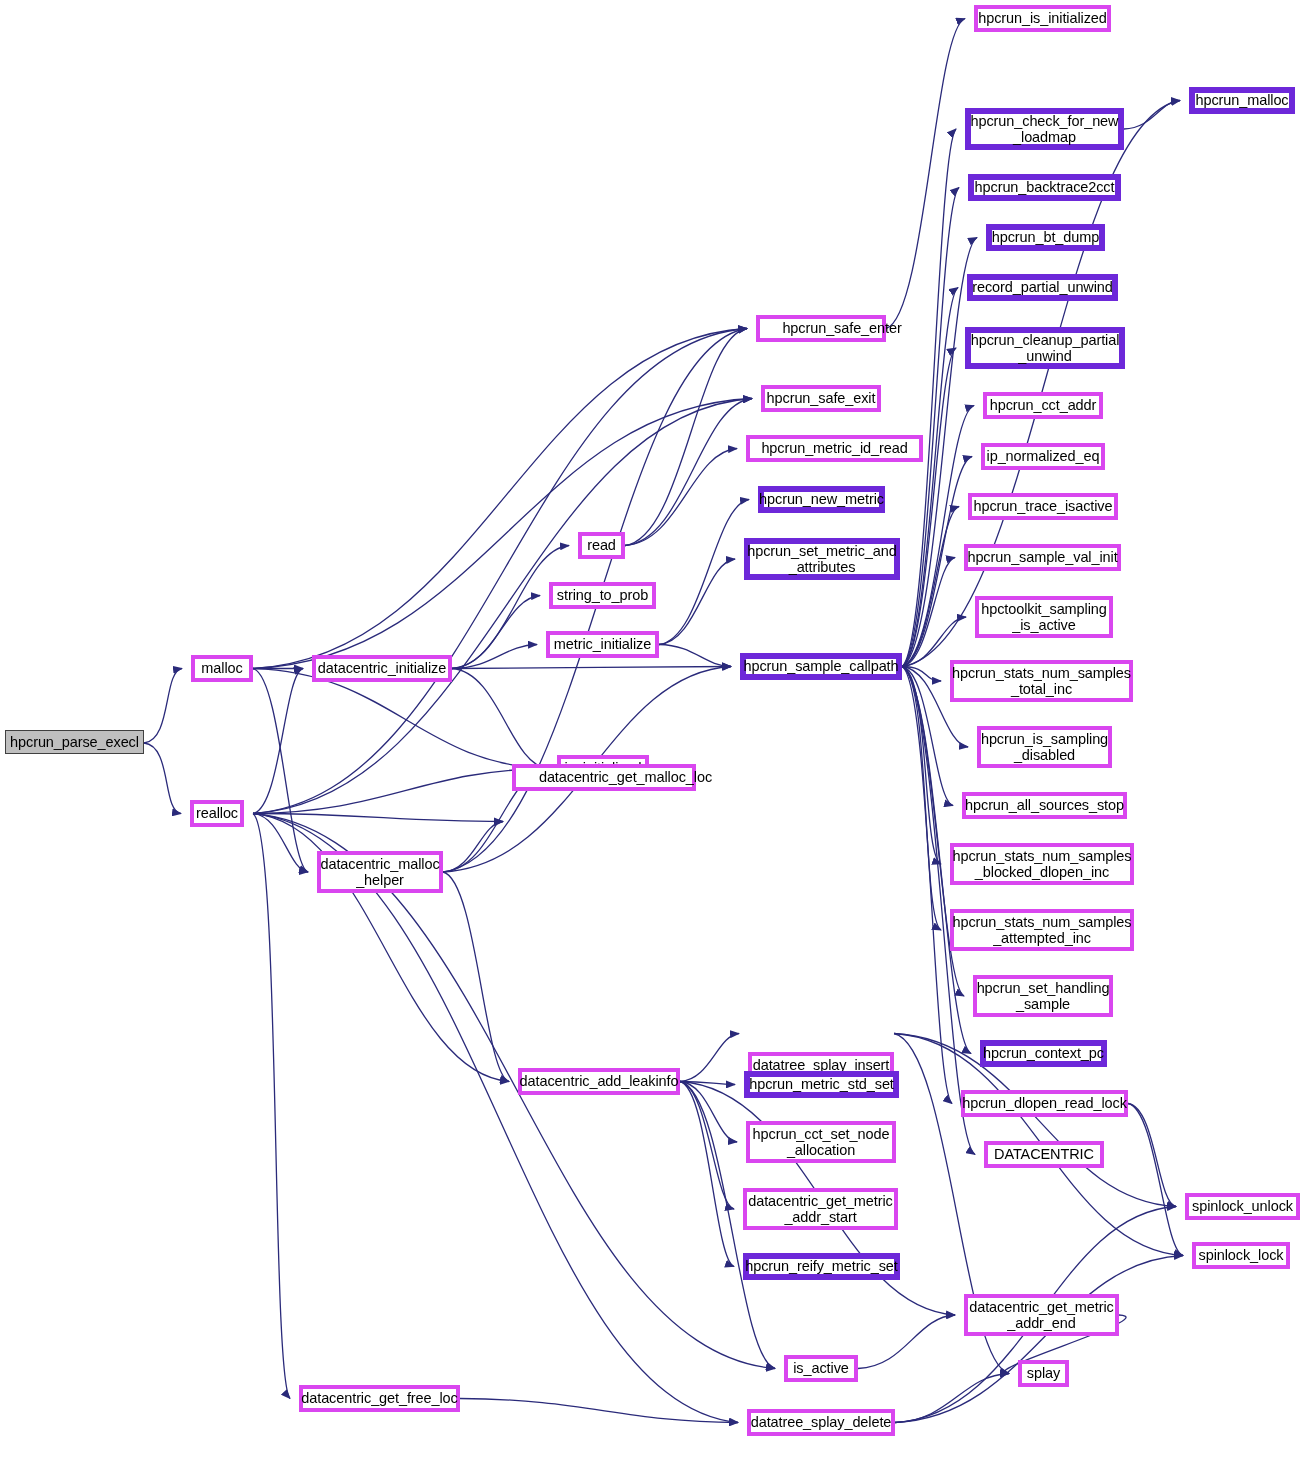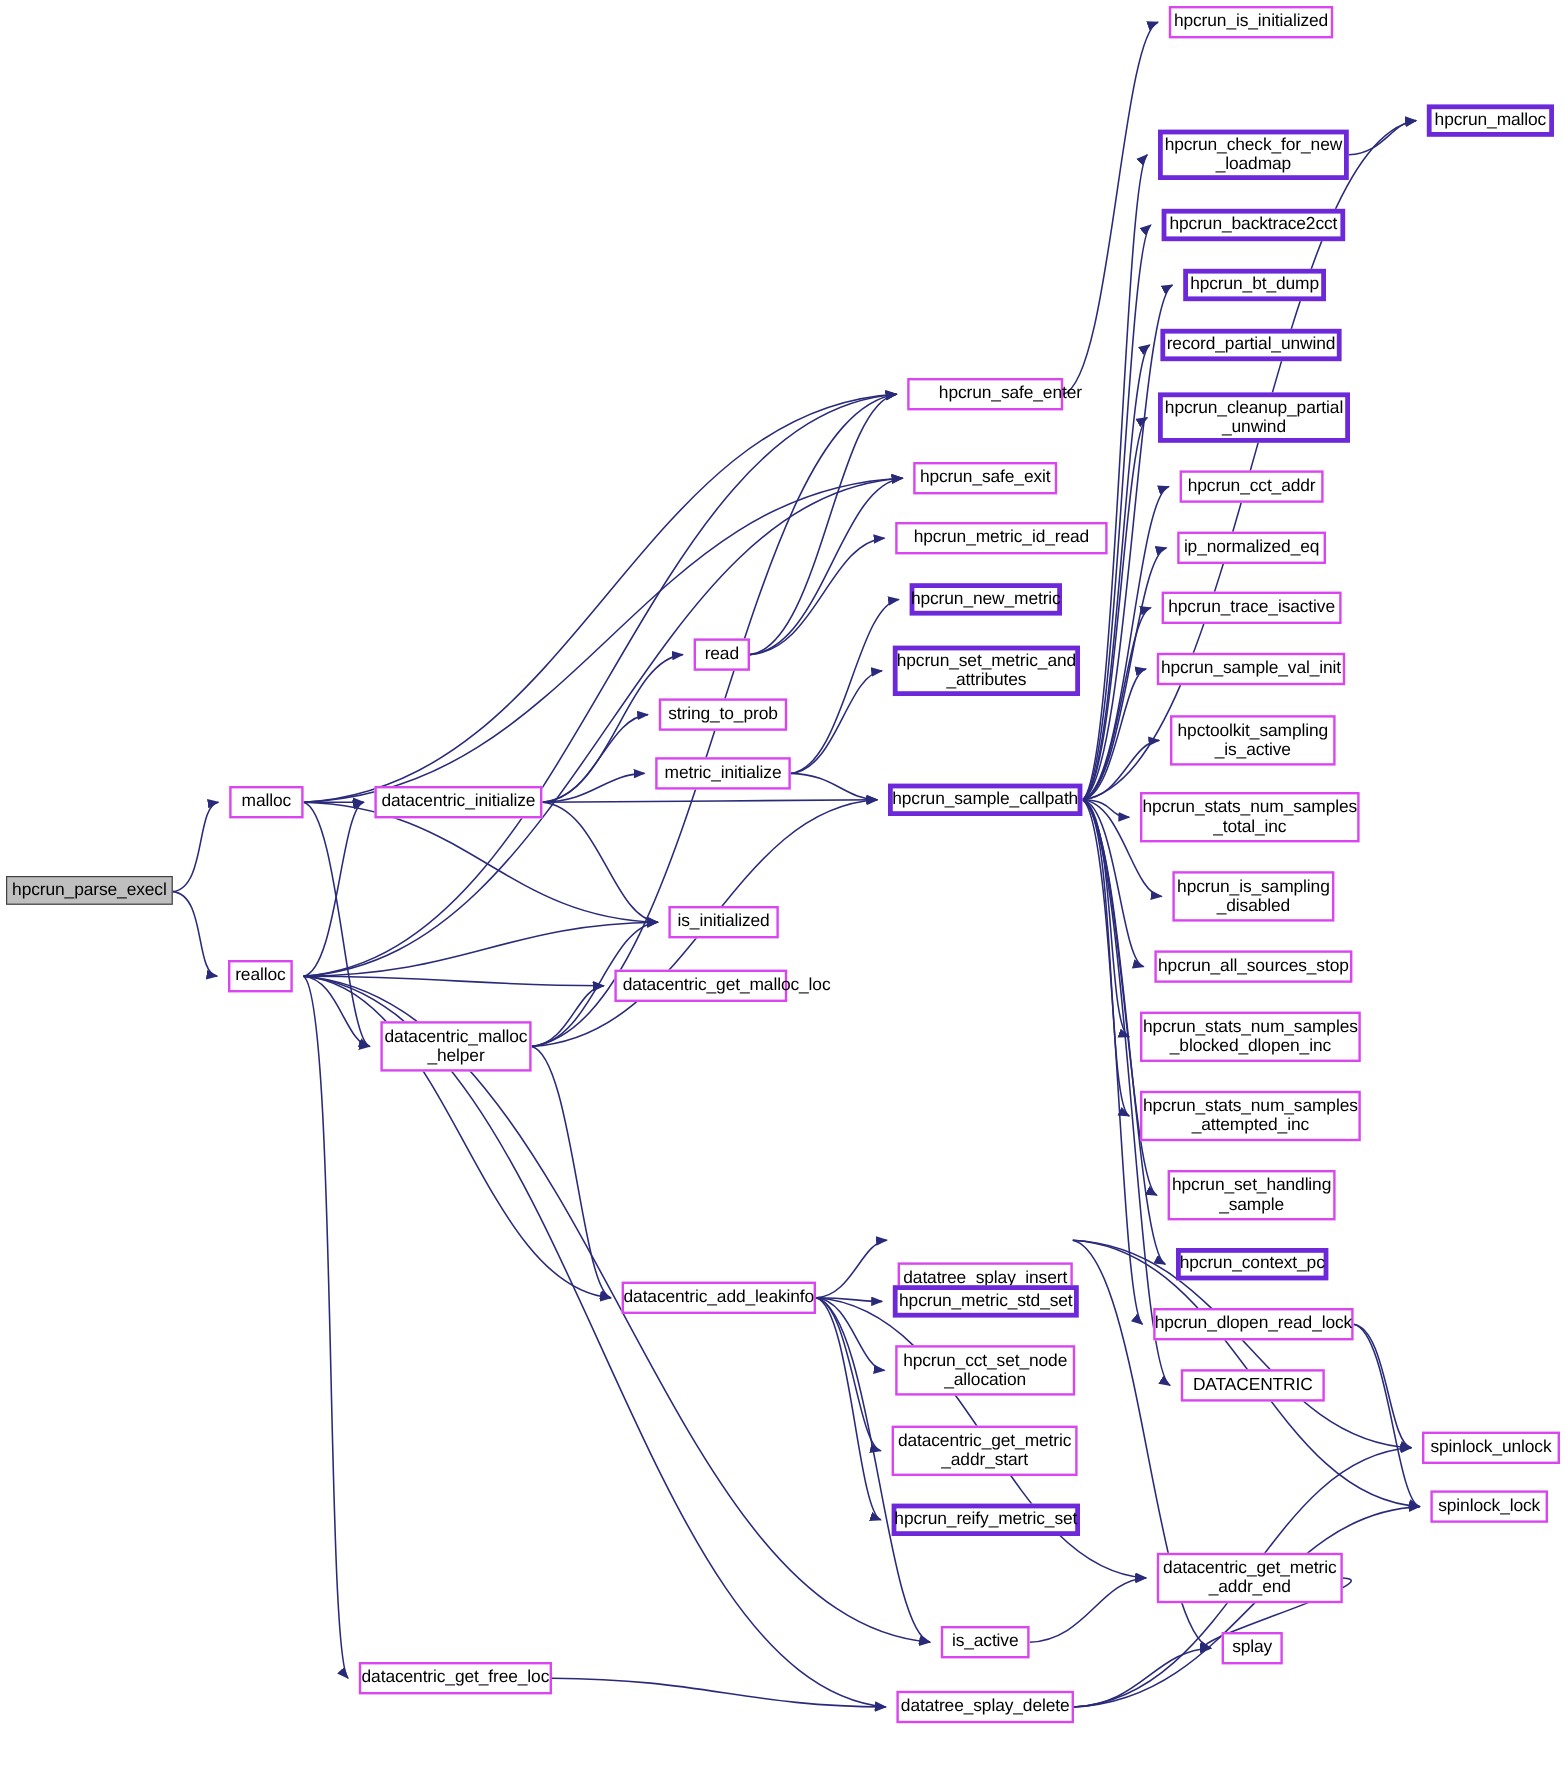--- a/index.html
+++ b/index.html
@@ -23,30 +23,30 @@
     pointer-events: none;
   }
   .node {
     position: absolute;
     box-sizing: border-box;
     display: flex;
     align-items: center;
     justify-content: center;
     text-align: center;
     background: #ffffff;
-    border: 2px solid #d946ef;
+    border: 4px solid #d946ef;
     color: #000000;
     font-size: 14.5px;
     line-height: 1.12;
     letter-spacing: -0.1px;
     white-space: pre-line;
     padding: 0 2px;
   }
   .node.red {
-    border: 4px solid #6d28d9;
+    border: 6px solid #6d28d9;
   }
   .node.root {
     background: #bfbfbf;
     border: 1px solid #404040;
   }
 </style>
 </head>
 <body>
 
 <div id="canvas">
@@ -136,21 +136,21 @@
       <div class="node root" style="left: 5px; top: 730px; width: 139px; height: 24px;">hpcrun_parse_execl</div>
       <div class="node" style="left: 191px; top: 655px; width: 62px; height: 27px;">malloc</div>
       <div class="node" style="left: 190px; top: 800px; width: 54px; height: 27px;">realloc</div>
       <div class="node" style="left: 312px; top: 655px; width: 140px; height: 27px;">datacentric_initialize</div>
       <div class="node" style="left: 317px; top: 851px; width: 126px; height: 42px;">datacentric_malloc
 _helper</div>
       <div class="node" style="left: 578px; top: 532px; width: 47px; height: 27px;">read</div>
       <div class="node" style="left: 549px; top: 582px; width: 107px; height: 27px;">string_to_prob</div>
       <div class="node" style="left: 546px; top: 631px; width: 113px; height: 27px;">metric_initialize</div>
       <div class="node" style="left: 557px; top: 755px; width: 92px; height: 27px;">is_initialized</div>
-      <div class="node" style="left: 512px; top: 808px; width: 144px; height: 27px; padding-left: 45px;">datacentric_get_malloc_loc</div>
+      <div class="node" style="left: 512px; top: 764px; width: 184px; height: 27px; padding-left: 45px;">datacentric_get_malloc_loc</div>
       <div class="node" style="left: 518px; top: 1068px; width: 162px; height: 27px;">datacentric_add_leakinfo</div>
       <div class="node" style="left: 299px; top: 1385px; width: 161px; height: 27px;">datacentric_get_free_loc</div>
       <div class="node" style="left: 756px; top: 315px; width: 130px; height: 27px; padding-left: 44px;">hpcrun_safe_enter</div>
       <div class="node" style="left: 761px; top: 385px; width: 120px; height: 27px;">hpcrun_safe_exit</div>
       <div class="node" style="left: 746px; top: 435px; width: 177px; height: 27px;">hpcrun_metric_id_read</div>
       <div class="node red" style="left: 758px; top: 486px; width: 127px; height: 27px;">hpcrun_new_metric</div>
       <div class="node red" style="left: 744px; top: 538px; width: 156px; height: 42px;">hpcrun_set_metric_and
 _attributes</div>
       <div class="node red" style="left: 740px; top: 653px; width: 162px; height: 27px;">hpcrun_sample_callpath</div>
       <div class="node" style="left: 748px; top: 1020px; width: 146px; height: 27px; margin-top: 32px;">datatree_splay_insert</div>

